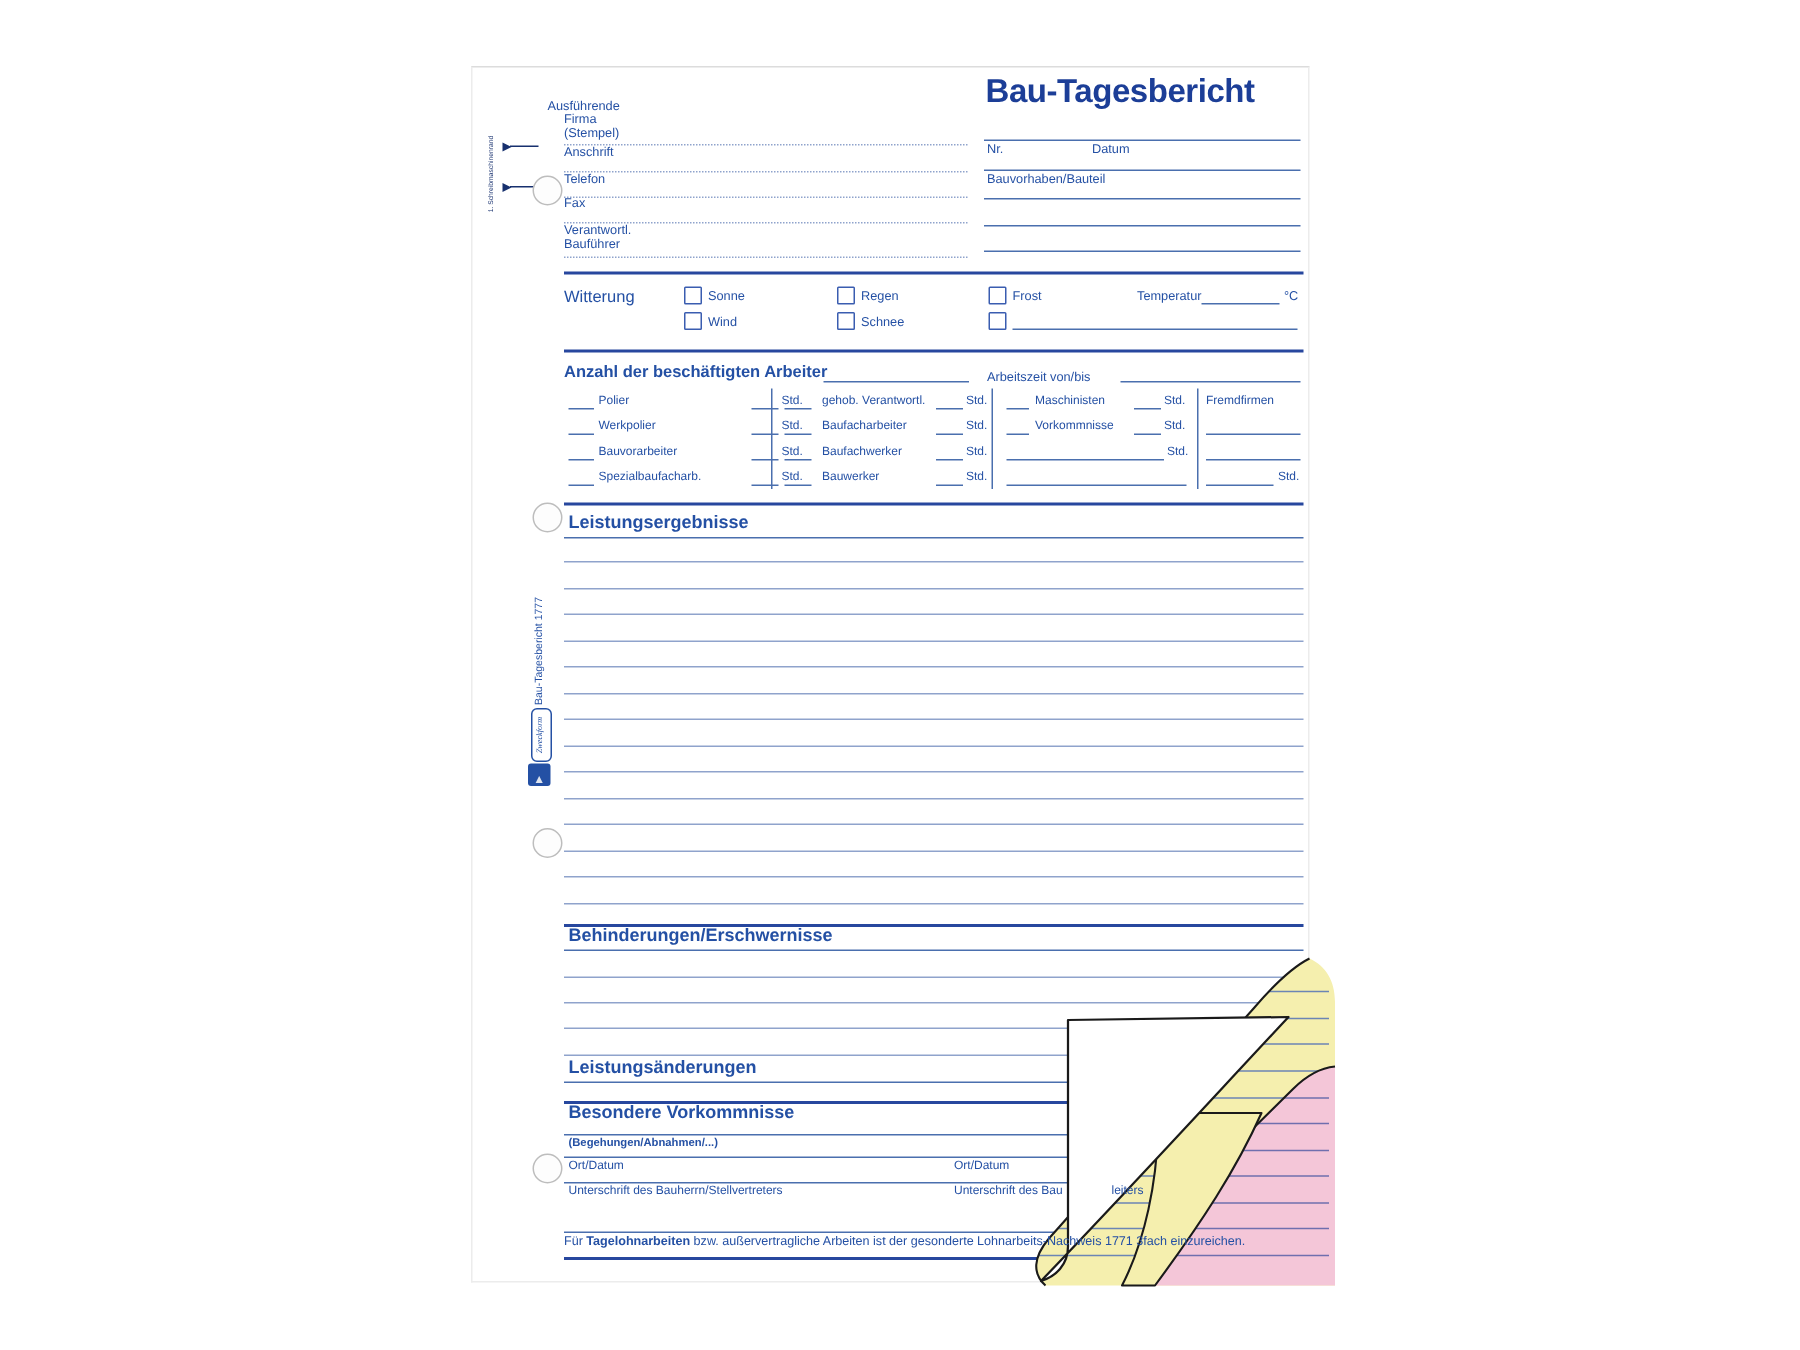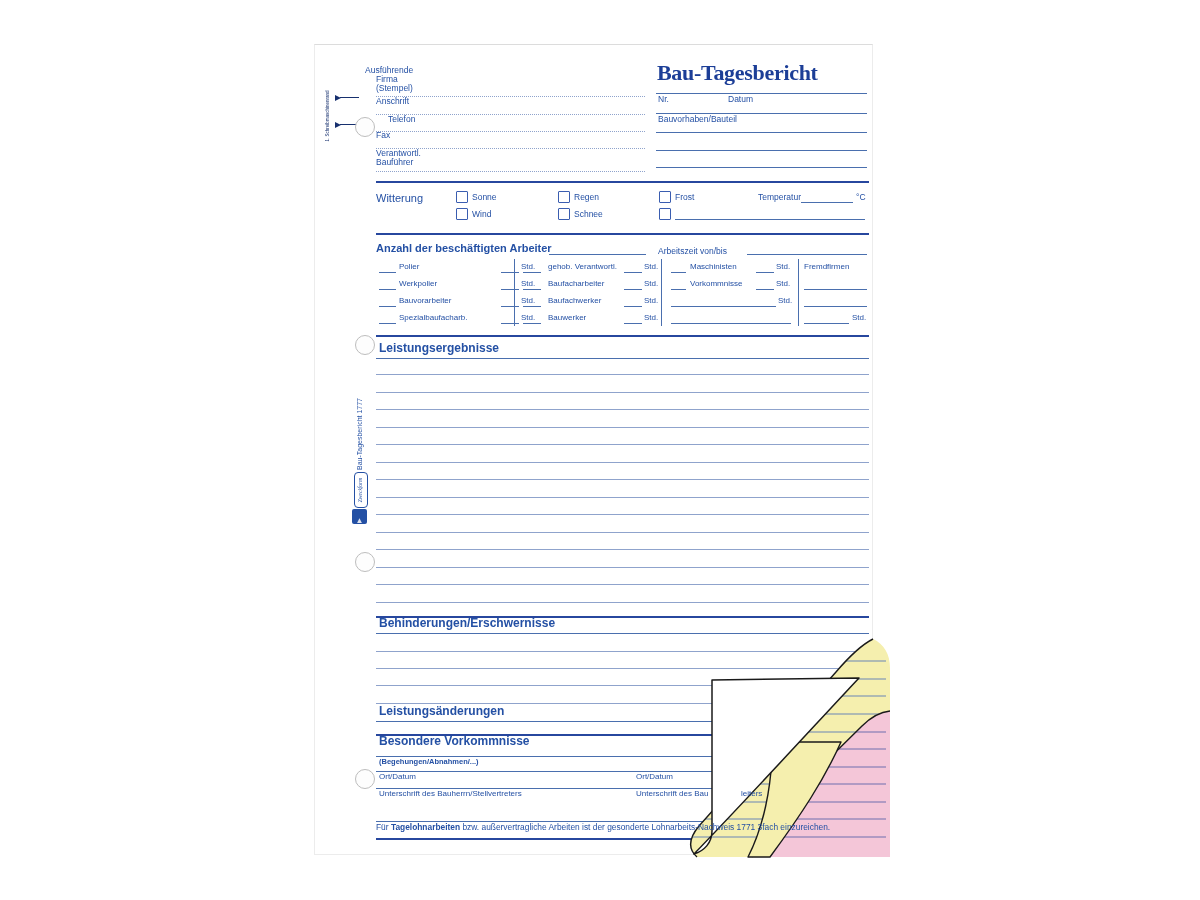--- a/index.html
+++ b/index.html
@@ -57,26 +57,26 @@
       <div class="vtext" style="left:6px;top:17px;font-size:5.5px;font-style:italic;color:#2450a4;font-family:'Liberation Serif',serif;">Zweckform</div>
     </div>
     <div class="abs" style="left:37px;top:464px;width:15px;height:15px;background:#2450a4;border-radius:2px;text-align:center;">
       <span style="color:#dfe4ee;font-size:8px;line-height:15px;">▲</span>
     </div>
 
     <div class="abs ink lbl" style="left:50px;top:21px;">Ausführende</div>
     <div class="abs ink lbl" style="left:61px;top:30px;">Firma</div>
     <div class="abs ink lbl" style="left:61px;top:39px;">(Stempel)</div>
     <div class="abs ink lbl" style="left:61px;top:52px;">Anschrift</div>
-    <div class="abs ink lbl" style="left:73px;top:70px;">Telefon</div>
+    <div class="abs ink lbl" style="left:61px;top:70px;">Telefon</div>
     <div class="abs ink lbl" style="left:61px;top:86px;">Fax</div>
     <div class="abs ink lbl" style="left:61px;top:104px;">Verantwortl.</div>
     <div class="abs ink lbl" style="left:61px;top:113px;">Bauführer</div>
 
-    <div class="abs" id="title" style="left:342px;top:16px;font-family:Liberation Serif, serif;">Bau-Tagesbericht</div>
+    <div class="abs" id="title" style="left:342px;top:4px;">Bau-Tagesbericht</div>
     <div class="abs ink lbl" style="left:343px;top:50px;">Nr.</div>
     <div class="abs ink lbl" style="left:413px;top:50px;">Datum</div>
     <div class="abs ink lbl" style="left:343px;top:70px;">Bauvorhaben/Bauteil</div>
 
     <div class="abs ink" style="left:61px;top:148px;font-size:11px;font-weight:400;">Witterung</div>
     <div class="cbox" style="left:141px;top:146px;"></div>
     <div class="abs ink lbl" style="left:157px;top:148px;">Sonne</div>
     <div class="cbox" style="left:243px;top:146px;"></div>
     <div class="abs ink lbl" style="left:259px;top:148px;">Regen</div>
     <div class="cbox" style="left:344px;top:146px;"></div>

